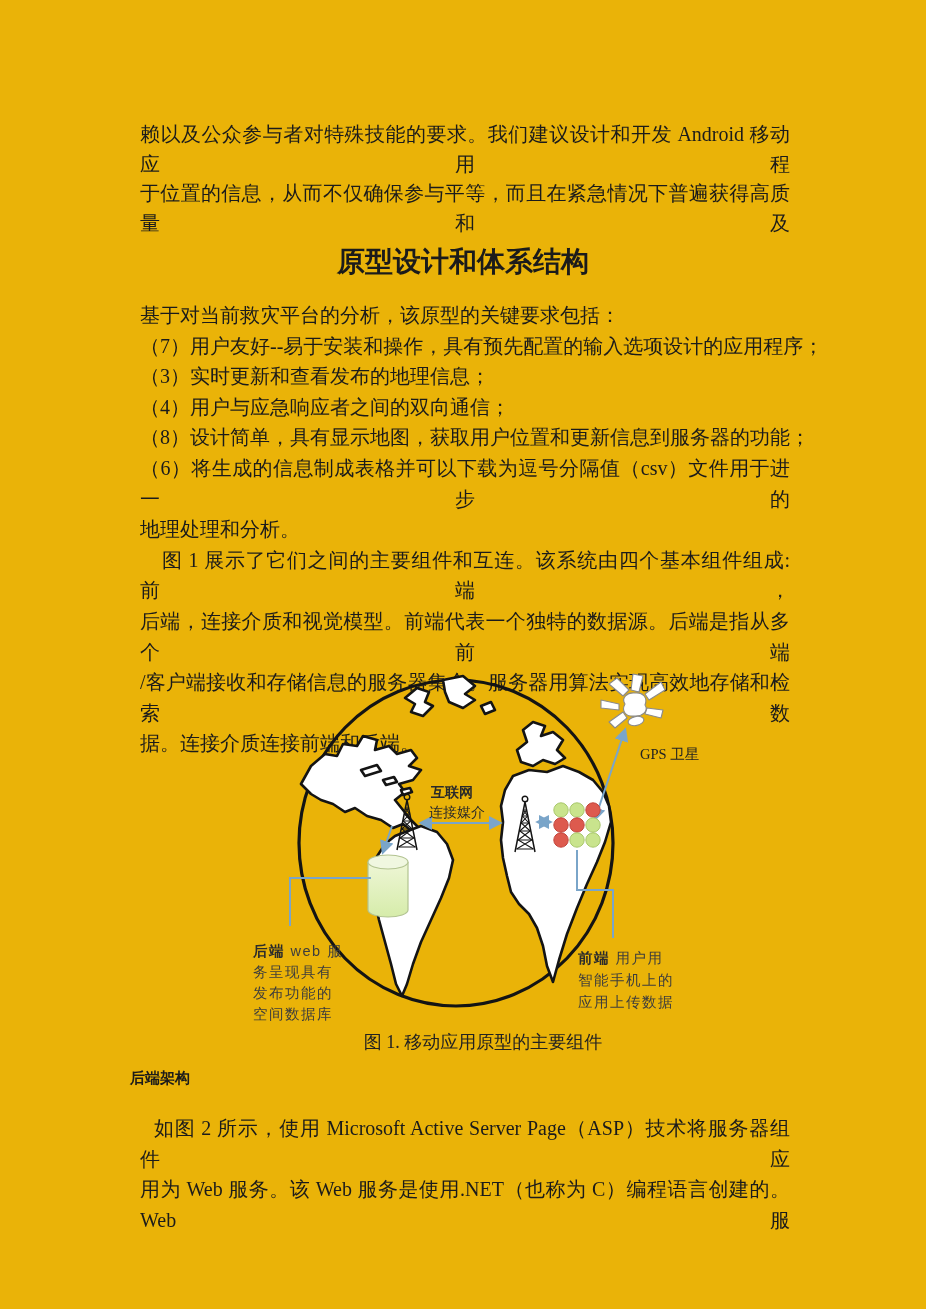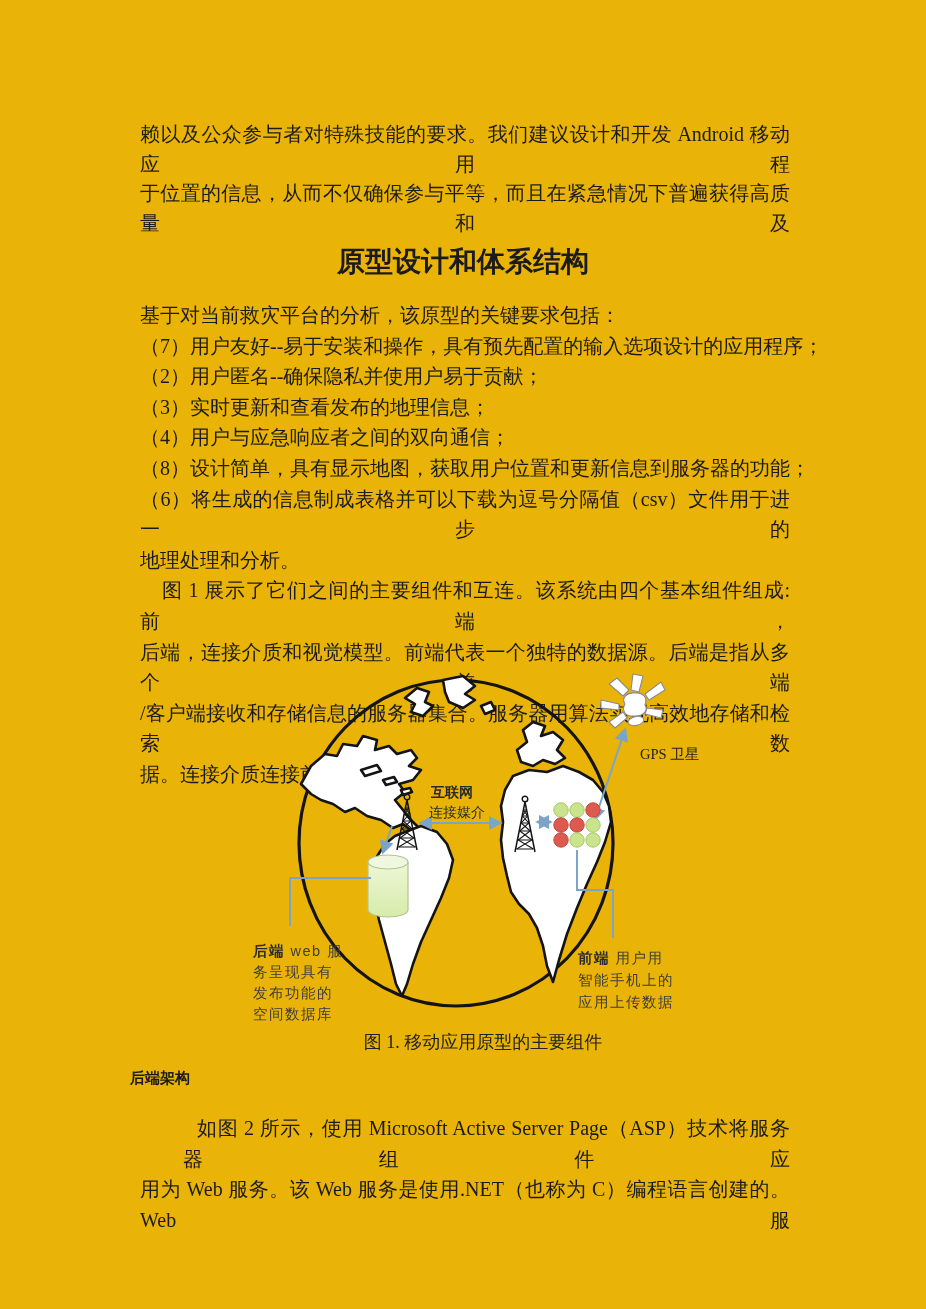--- a/index.html
+++ b/index.html
@@ -3,21 +3,21 @@
 <meta charset="utf-8">
 <style>
   html,body{margin:0;padding:0;background:#ffffff;}
   #page{position:relative;width:926px;height:1309px;background:#eab308;overflow:hidden;
         font-family:"Liberation Serif","DejaVu Serif",serif;color:#1b1b1b;}
   .block{position:absolute;left:140px;width:650px;}
   .ln{font-size:20px;line-height:30.6px;white-space:nowrap;}
   #p1 .ln{line-height:29.5px;}
   .j{white-space:normal;text-align:justify;text-align-last:justify;}
   .ind1{text-indent:22px;}
-  .ind2{text-indent:14px;margin-left:43px;}
+  .ind2{text-indent:14px;}
   .h1{position:absolute;top:243px;left:0;width:926px;text-align:center;
       font-family:"Liberation Sans","DejaVu Sans",sans-serif;font-weight:700;font-size:28px;}
   .h2{position:absolute;top:1069px;left:130px;
       font-family:"Liberation Sans","DejaVu Sans",sans-serif;font-weight:700;font-size:15px;}
   .caption{position:absolute;top:1030px;left:0;width:926px;text-align:center;
       text-indent:40px;font-size:18px;color:#222;}
   #fig{position:absolute;left:165px;top:666px;width:560px;height:360px;}
   .ink{stroke:#141414;fill:none;}
   .land{stroke:#141414;fill:#ffffff;stroke-width:2.6;stroke-linejoin:round;}
   .connector{stroke:var(--connector,#7aa5c9);stroke-width:2;fill:none;}
@@ -36,21 +36,20 @@
   <div id="p1" class="block" style="top:120px;">
     <div class="ln j">赖以及公众参与者对特殊技能的要求。我们建议设计和开发 Android 移动应用程</div>
     <div class="ln j">于位置的信息，从而不仅确保参与平等，而且在紧急情况下普遍获得高质量和及</div>
   </div>
 
   <div class="h1">原型设计和体系结构</div>
 
   <div class="block" style="top:300px;">
     <div class="ln">基于对当前救灾平台的分析，该原型的关键要求包括：</div>
     <div class="ln">（7）用户友好--易于安装和操作，具有预先配置的输入选项设计的应用程序；</div>
-    <div class="ln">（2）用户匿名--确保隐私并使用户易于贡献；</div>
     <div class="ln">（3）实时更新和查看发布的地理信息；</div>
     <div class="ln">（4）用户与应急响应者之间的双向通信；</div>
     <div class="ln">（8）设计简单，具有显示地图，获取用户位置和更新信息到服务器的功能；</div>
     <div class="ln j">（6）将生成的信息制成表格并可以下载为逗号分隔值（csv）文件用于进一步的</div>
     <div class="ln">地理处理和分析。</div>
     <div class="ln j ind1">图 1 展示了它们之间的主要组件和互连。该系统由四个基本组件组成: 前端，</div>
     <div class="ln j">后端，连接介质和视觉模型。前端代表一个独特的数据源。后端是指从多个前端</div>
     <div class="ln j">/客户端接收和存储信息的服务器集合。服务器用算法实现高效地存储和检索数</div>
     <div class="ln">据。连接介质连接前端和后端。</div>
   </div>

